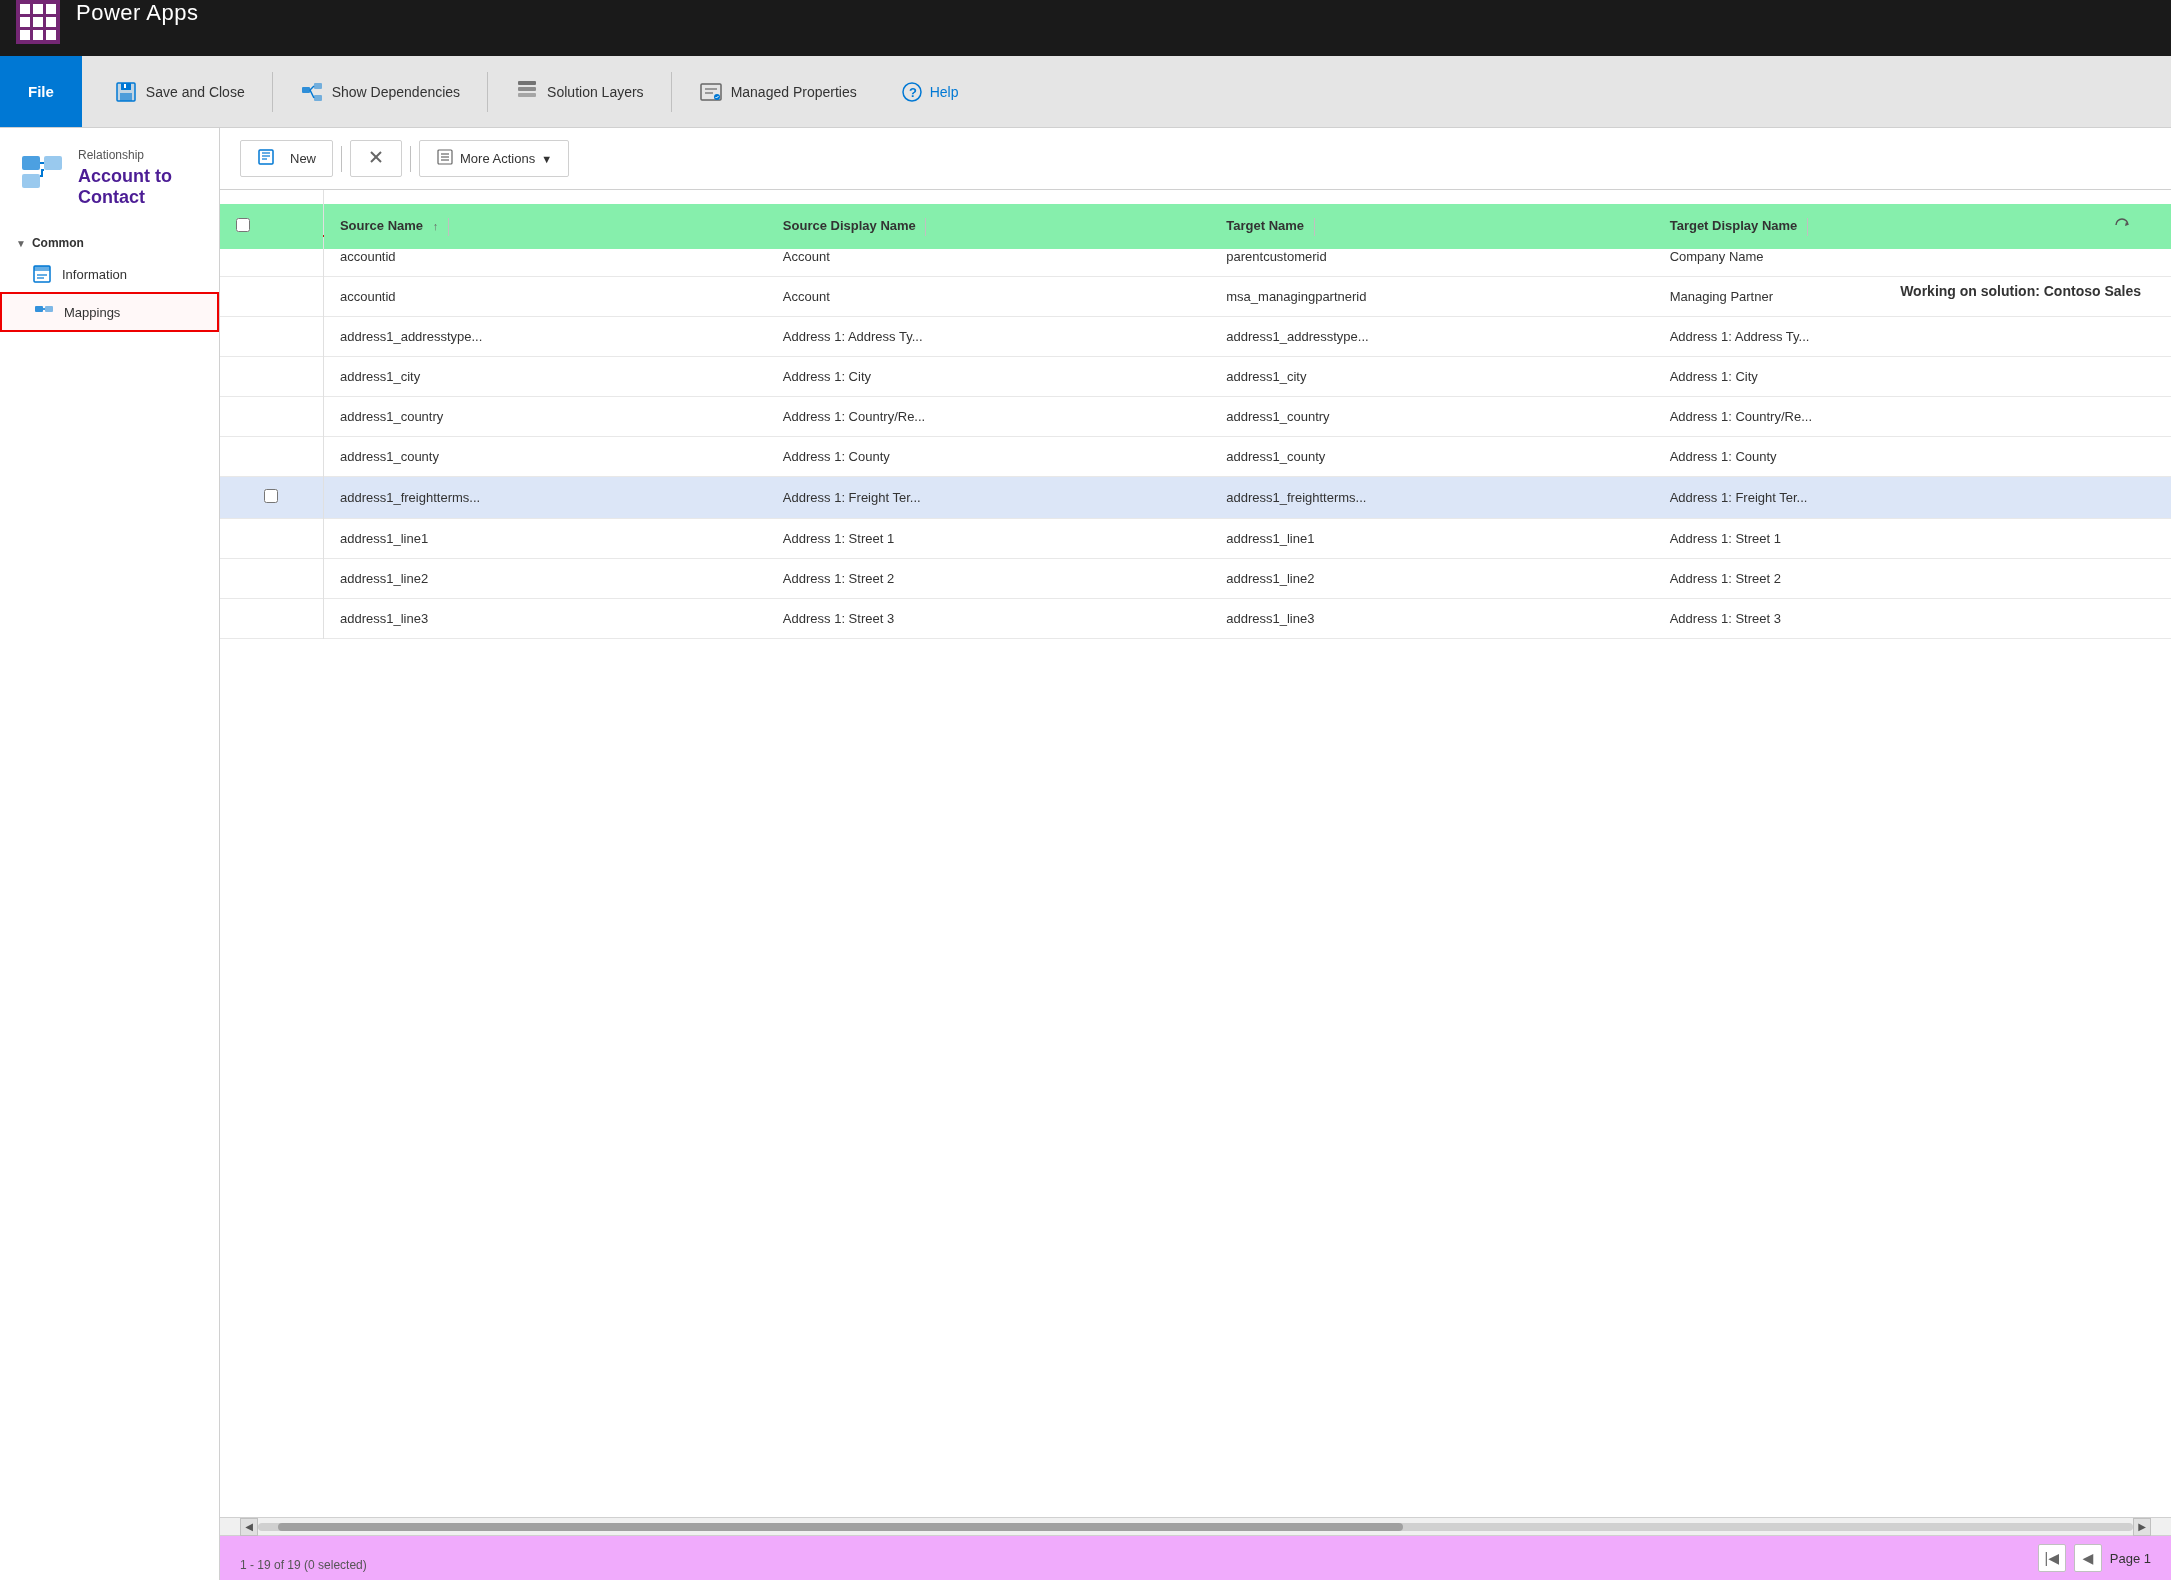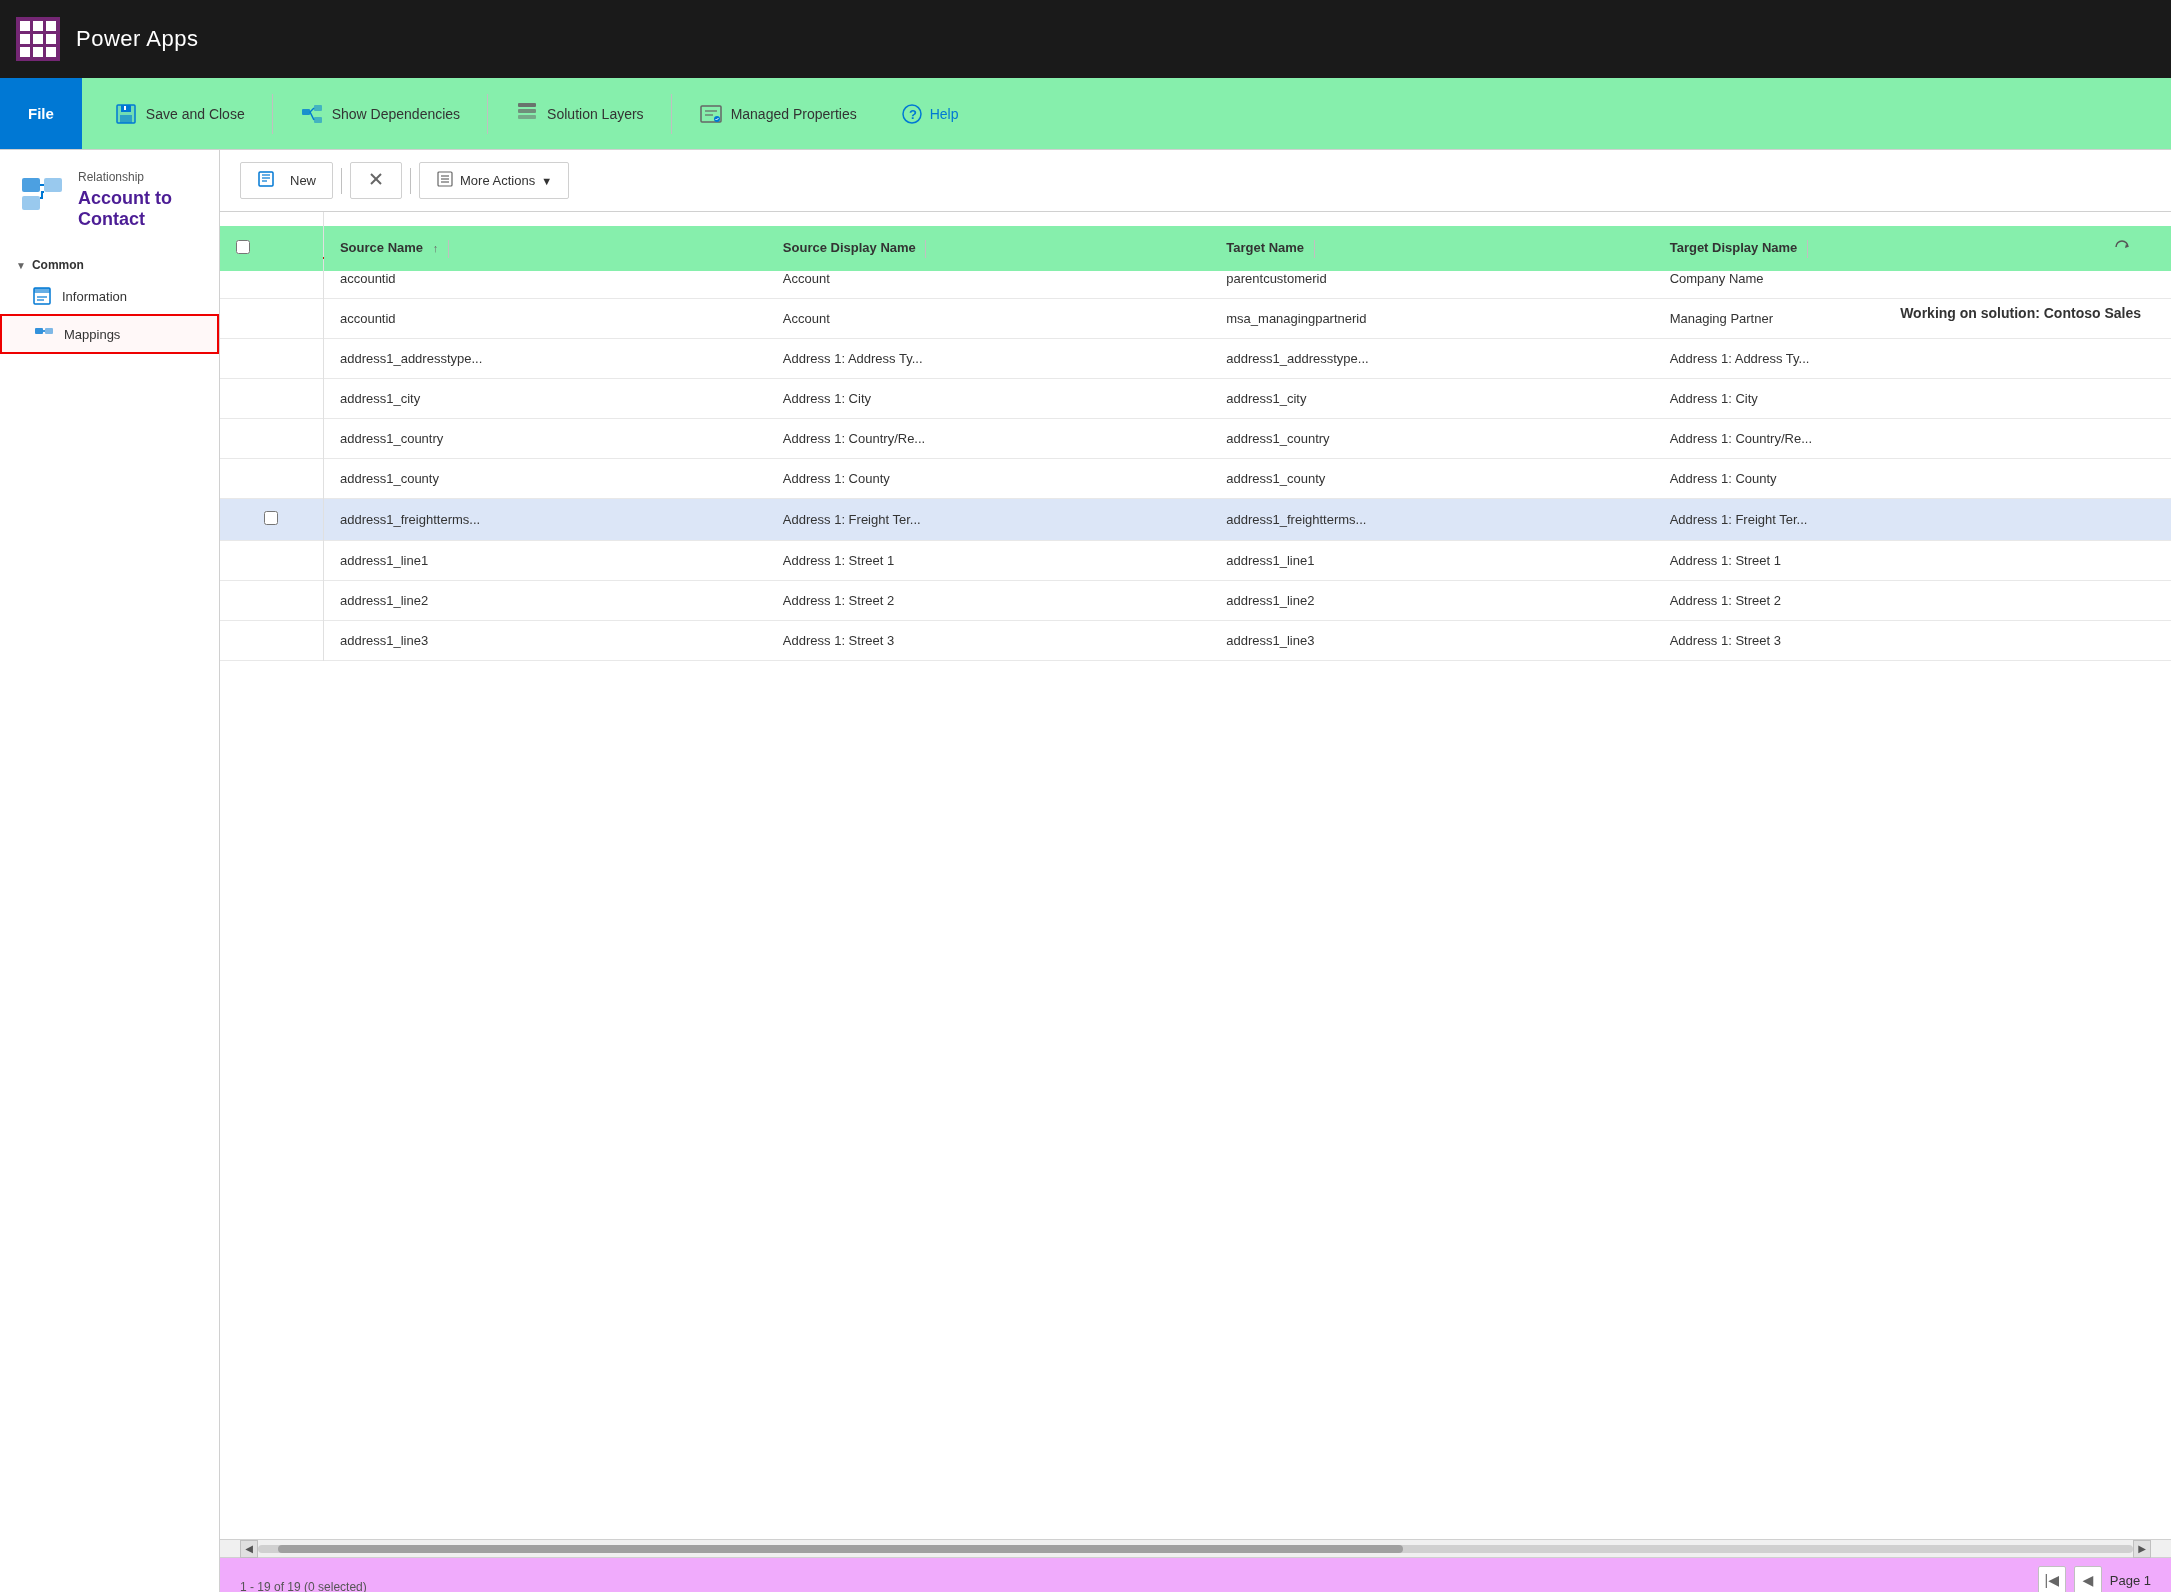--- a/index.html
+++ b/index.html
@@ -1,23 +1,22 @@
 <!DOCTYPE html>
 <html><head>
   <meta charset="utf-8">
   <style>
     * { box-sizing: border-box; margin: 0; padding: 0; }
     body { font-family: 'Segoe UI', Arial, sans-serif; font-size: 13px; background: #fff; overflow: hidden; width: 2171px; min-height: 1592px; }
 
     
     .top-bar {
       background: #1a1a1a;
-      height: 78px;
-      display: flex;
-      align-items: center;
+      height: 56px;
+      display: flex;
       padding: 0 16px;
       gap: 16px;
     }
     .top-bar-logo {
       width: 44px;
       height: 44px;
       background: #742774;
       display: flex;
       align-items: center;
       justify-content: center;
@@ -35,21 +34,21 @@
     }
     .top-bar-title {
       color: white;
       font-size: 22px;
       font-weight: 300;
       letter-spacing: 0.5px;
     }
 
     
     .ribbon-bar {
-      background: #86efac;
+      background: #e5e5e5;
       border-bottom: 1px solid #d0d0d0;
       height: 72px;
       display: flex;
       align-items: flex-end;
       padding: 0 0;
     }
     .file-button {
       background: #0078d4;
       color: white;
       height: 100%;

